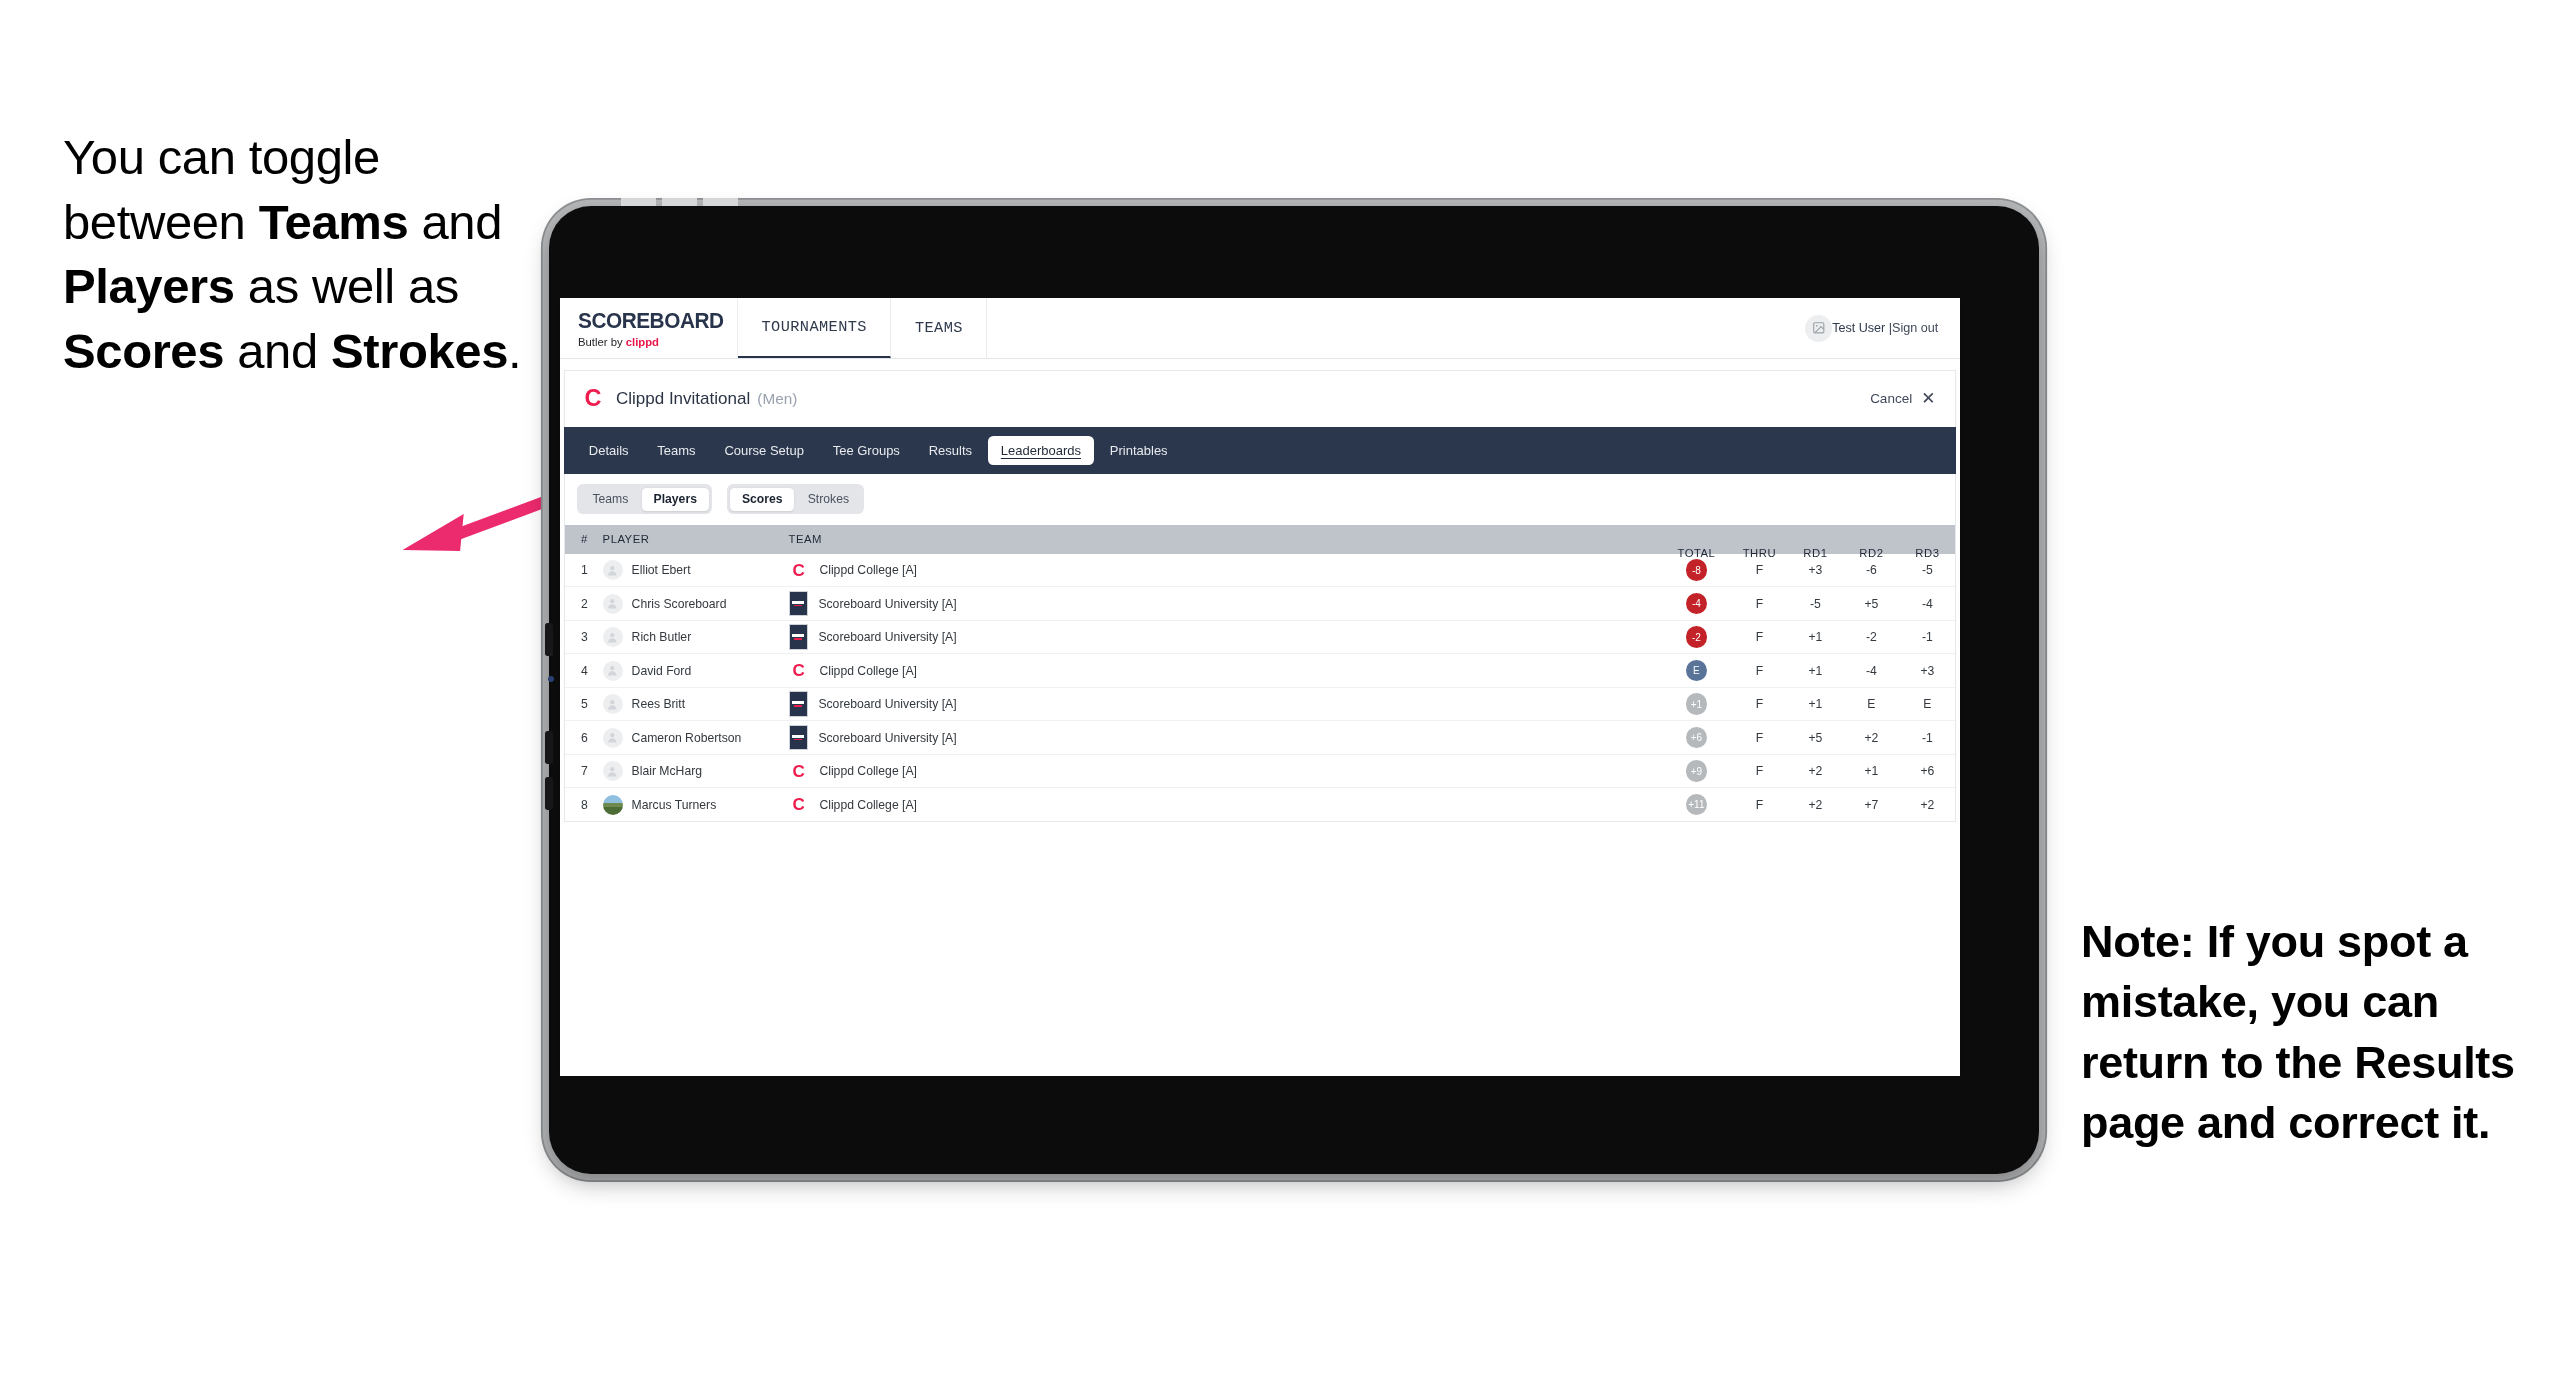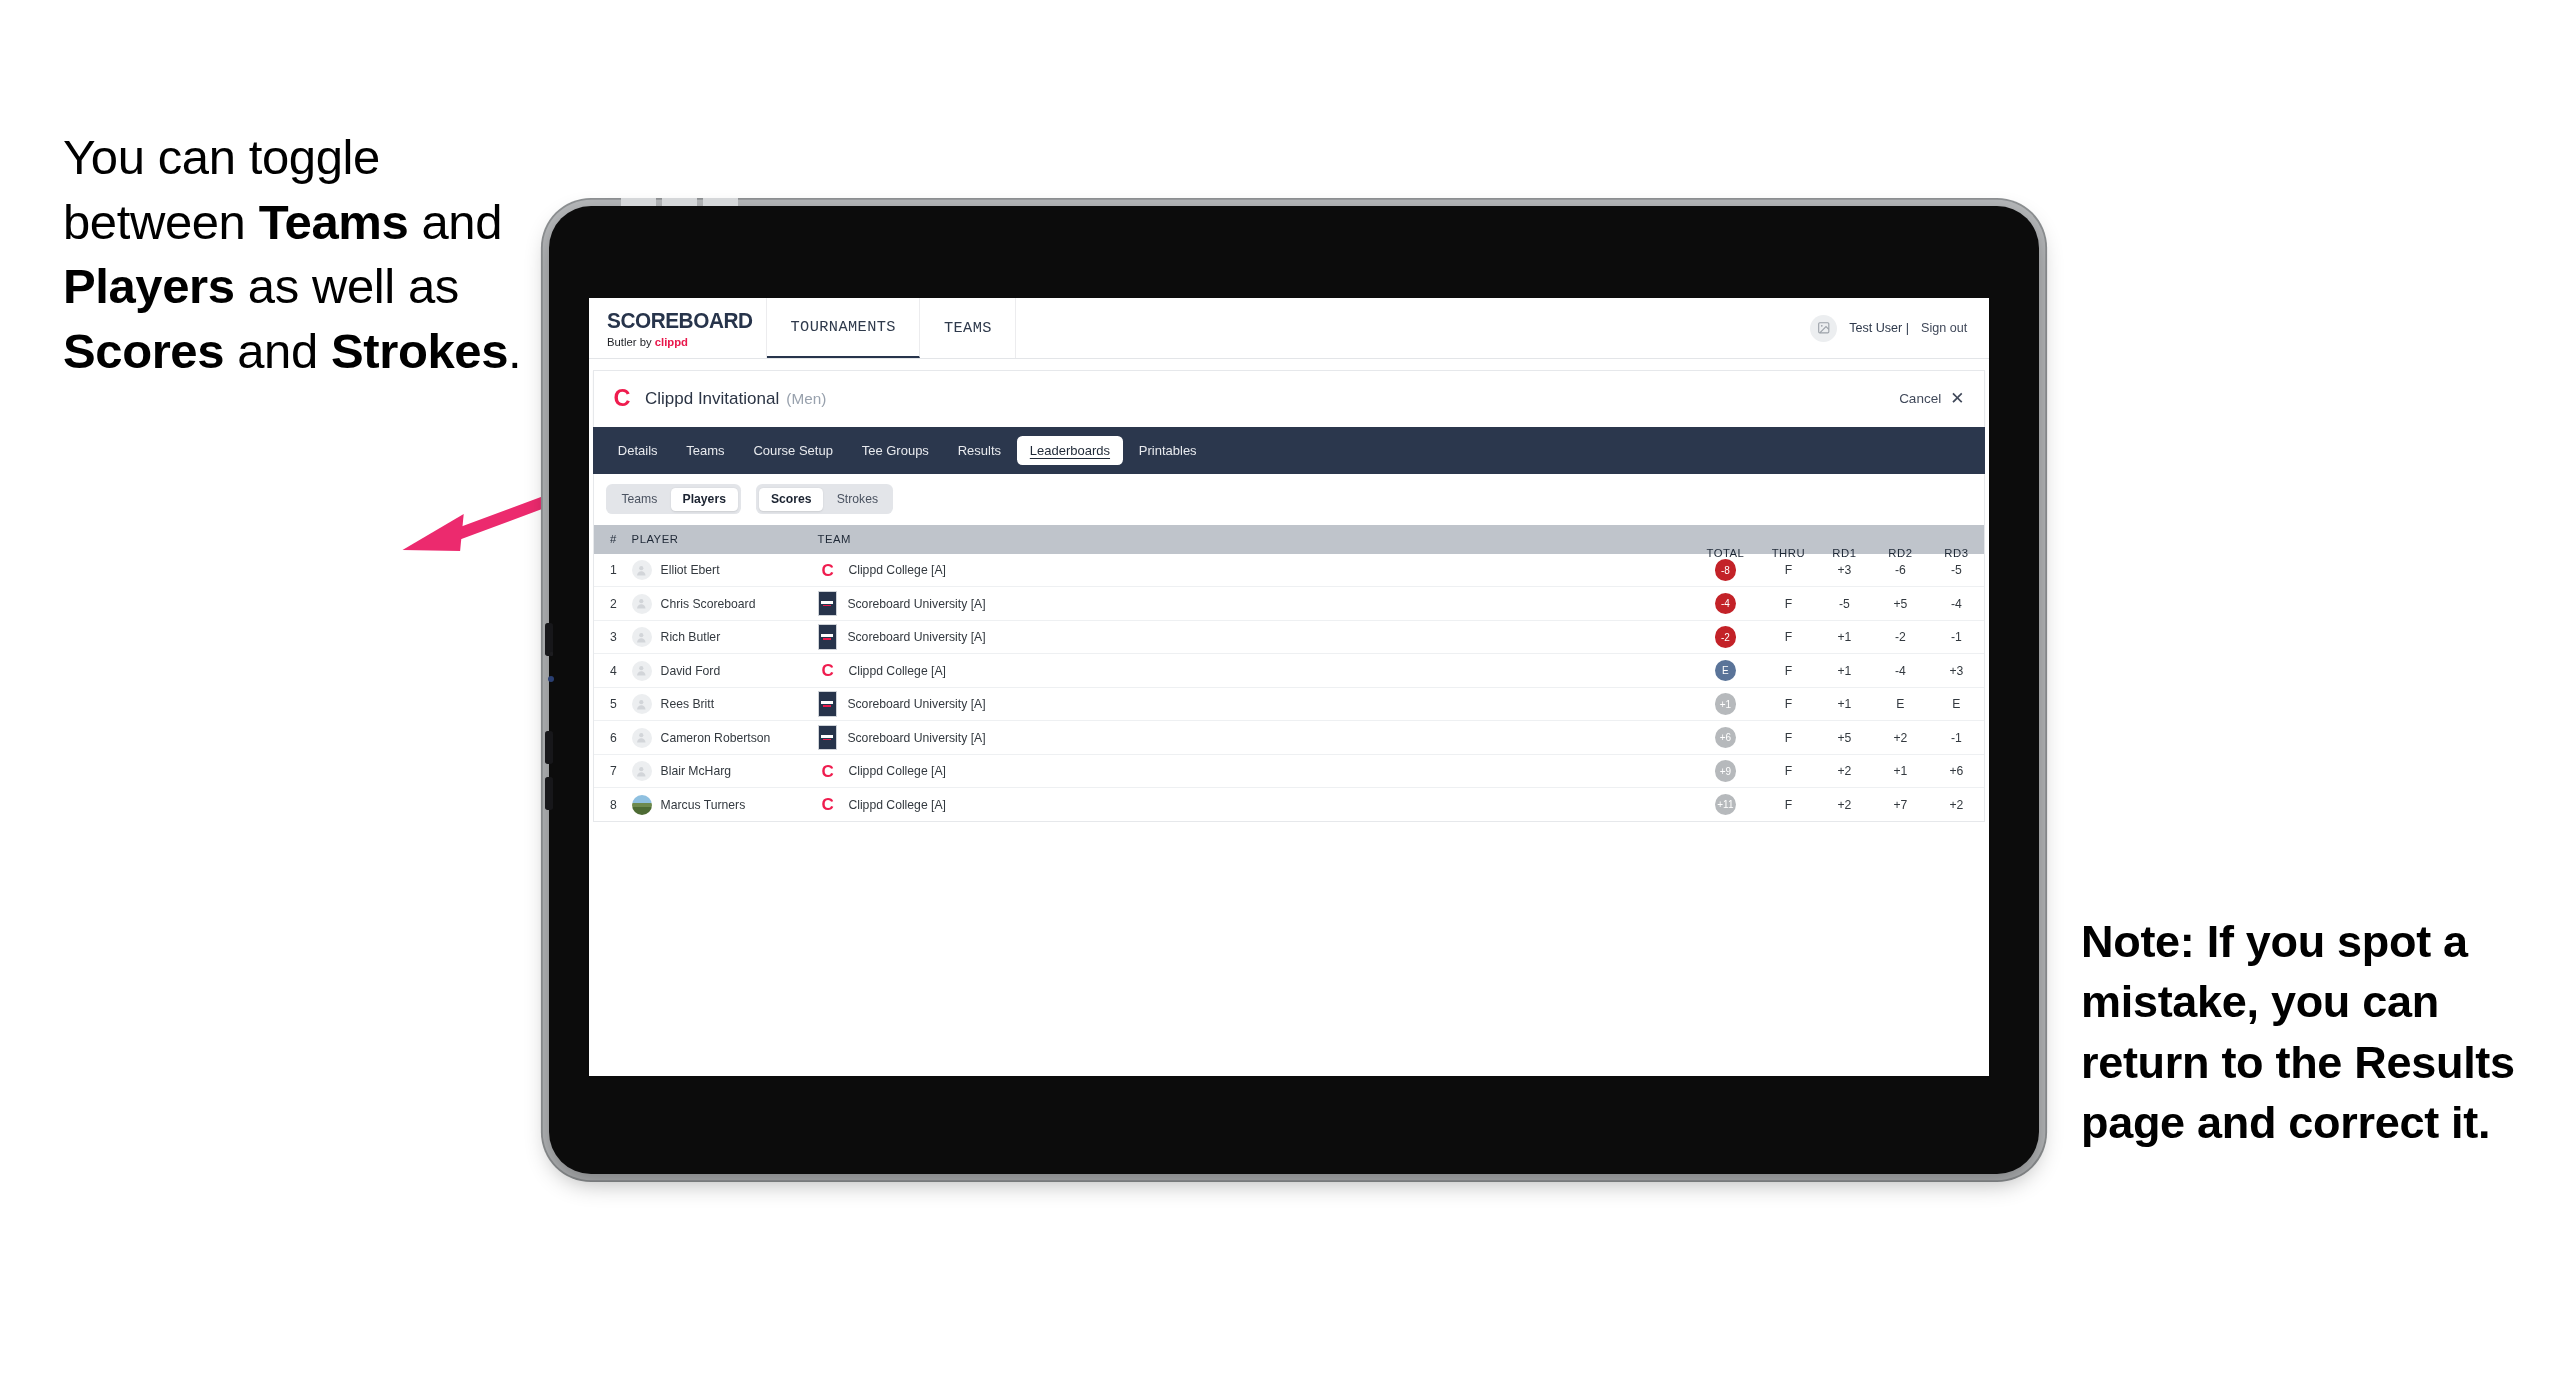--- a/index.html
+++ b/index.html
@@ -107,21 +107,21 @@
     top: 446px;
     width: 3.6px;
     height: 3.6px;
     border-radius: 0.9px;
     background: #1d1d20;
   }
 
   
   #app-screen {
     position: absolute;
-    left: 589px;
+    left: 560px;
     top: 298px;
     width: 1400px;
     height: 778px;
     background: #ffffff;
     overflow: hidden;
     box-shadow: 0 0.9px 1.8px rgba(0,0,0,0.12);
   }
 
   
   #app-topbar {
@@ -170,21 +170,21 @@
     font-family: Liberation Mono, monospace;
   }
   .topnav-item.active {
     border-bottom: 2.7px solid #27344b;
     font-weight: 400;
   }
   #topbar-spacer { flex: 1; }
   #user-area {
     display: flex;
     align-items: center;
-    gap: 12px;
+    gap: 0;
     padding-right: 21.7px;
   }
   #user-avatar {
     width: 27px;
     height: 27px;
     border-radius: 50%;
     background: #eceef0;
     display: flex;
     align-items: center;
     justify-content: center;

